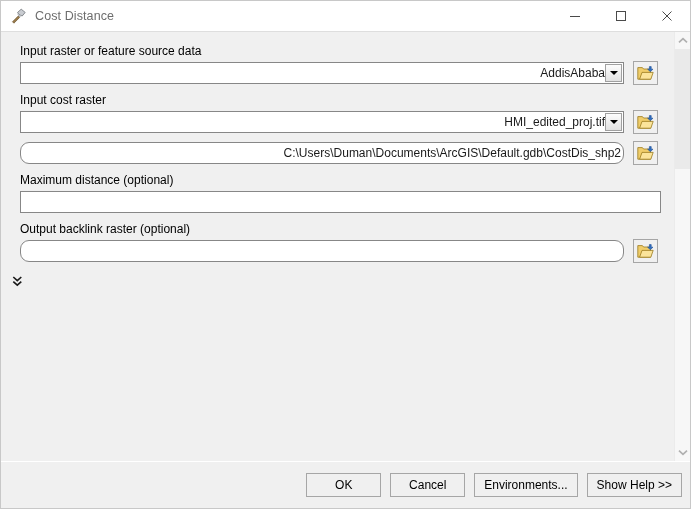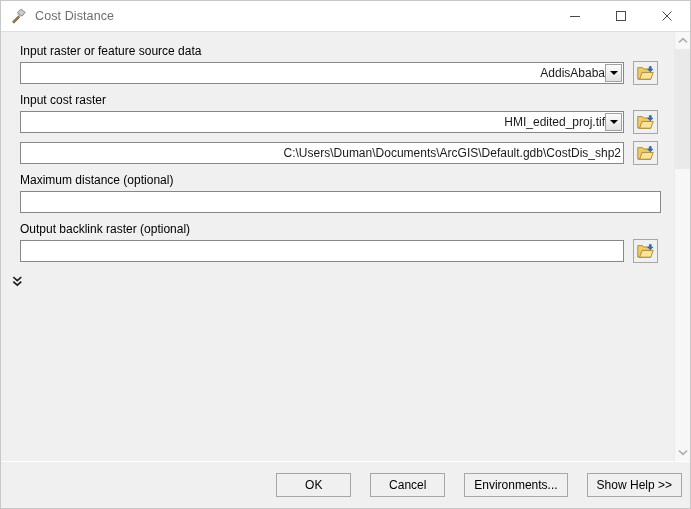--- a/index.html
+++ b/index.html
@@ -107,21 +107,21 @@
     border: 1px solid #878787;
     display: flex;
     align-items: center;
     font-size: 12px;
     color: #1a1a1a;
     padding: 0 2px 0 4px;
     overflow: hidden;
     white-space: nowrap;
   }
   .tb-combo { width: 604px; padding-right: 0; }
-  .tb-text  { width: 604px; }
+  .tb-text  { width: 604px; border-radius: 9px; }
   .tb-maxdist { width: 641px; }
 
   .tb-value {
     flex: 1 1 auto;
     overflow: hidden;
     white-space: nowrap;
     text-overflow: clip;
     line-height: 18px;
   }
 
@@ -217,21 +217,21 @@
     min-height: 46px;
     background: #f0f0f0;
     border-top: 1px solid #ffffff;
     position: relative;
   }
   .btnrow {
     position: absolute;
     right: 8px;
     top: 11px;
     display: flex;
-    gap: 19px;
+    gap: 9px;
     justify-content: center;
   }
   .btn {
     height: 24px;
     min-width: 75px;
     box-sizing: border-box;
     padding: 0 9px;
     background: #f0f0f0;
     border: 1px solid #a6a6a6;
     font-family: "Liberation Sans", sans-serif;

